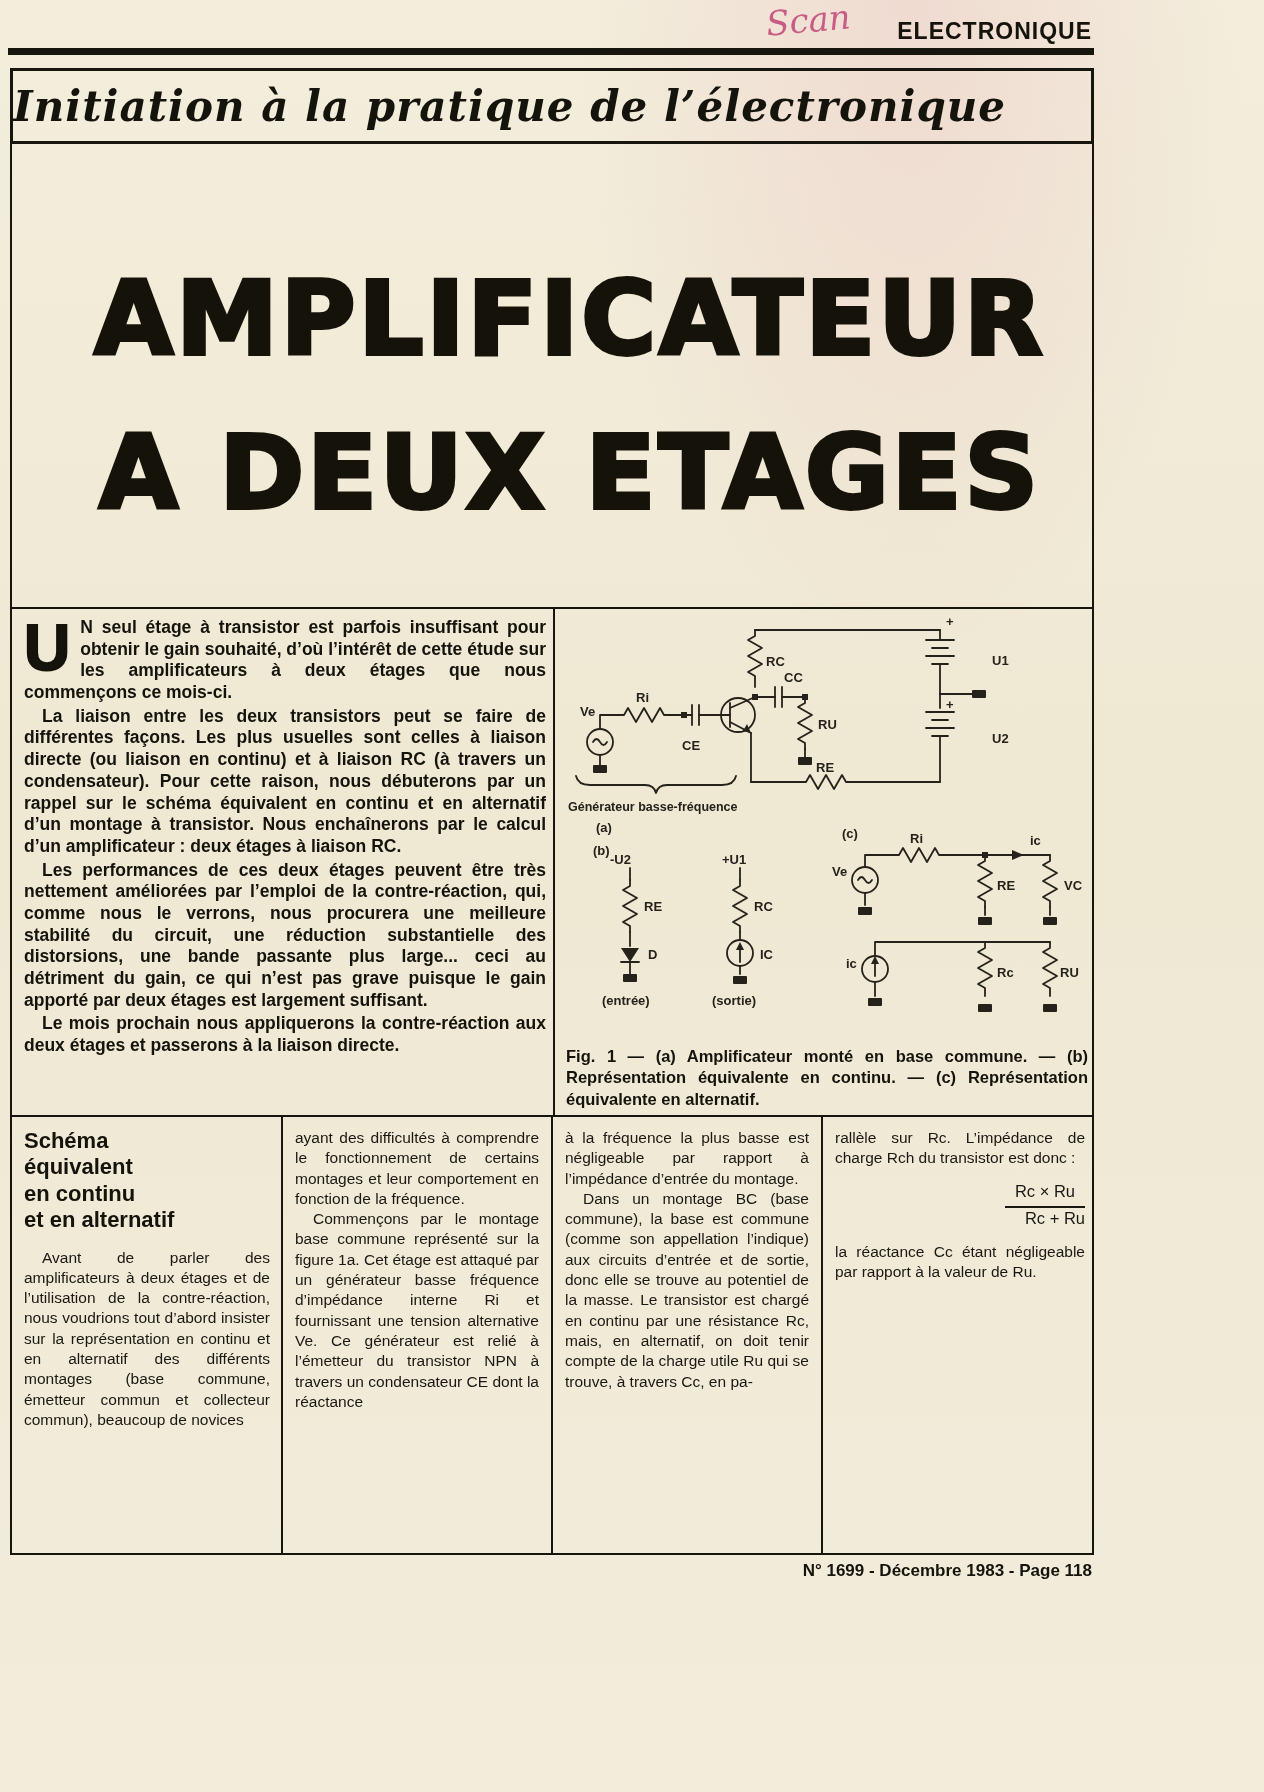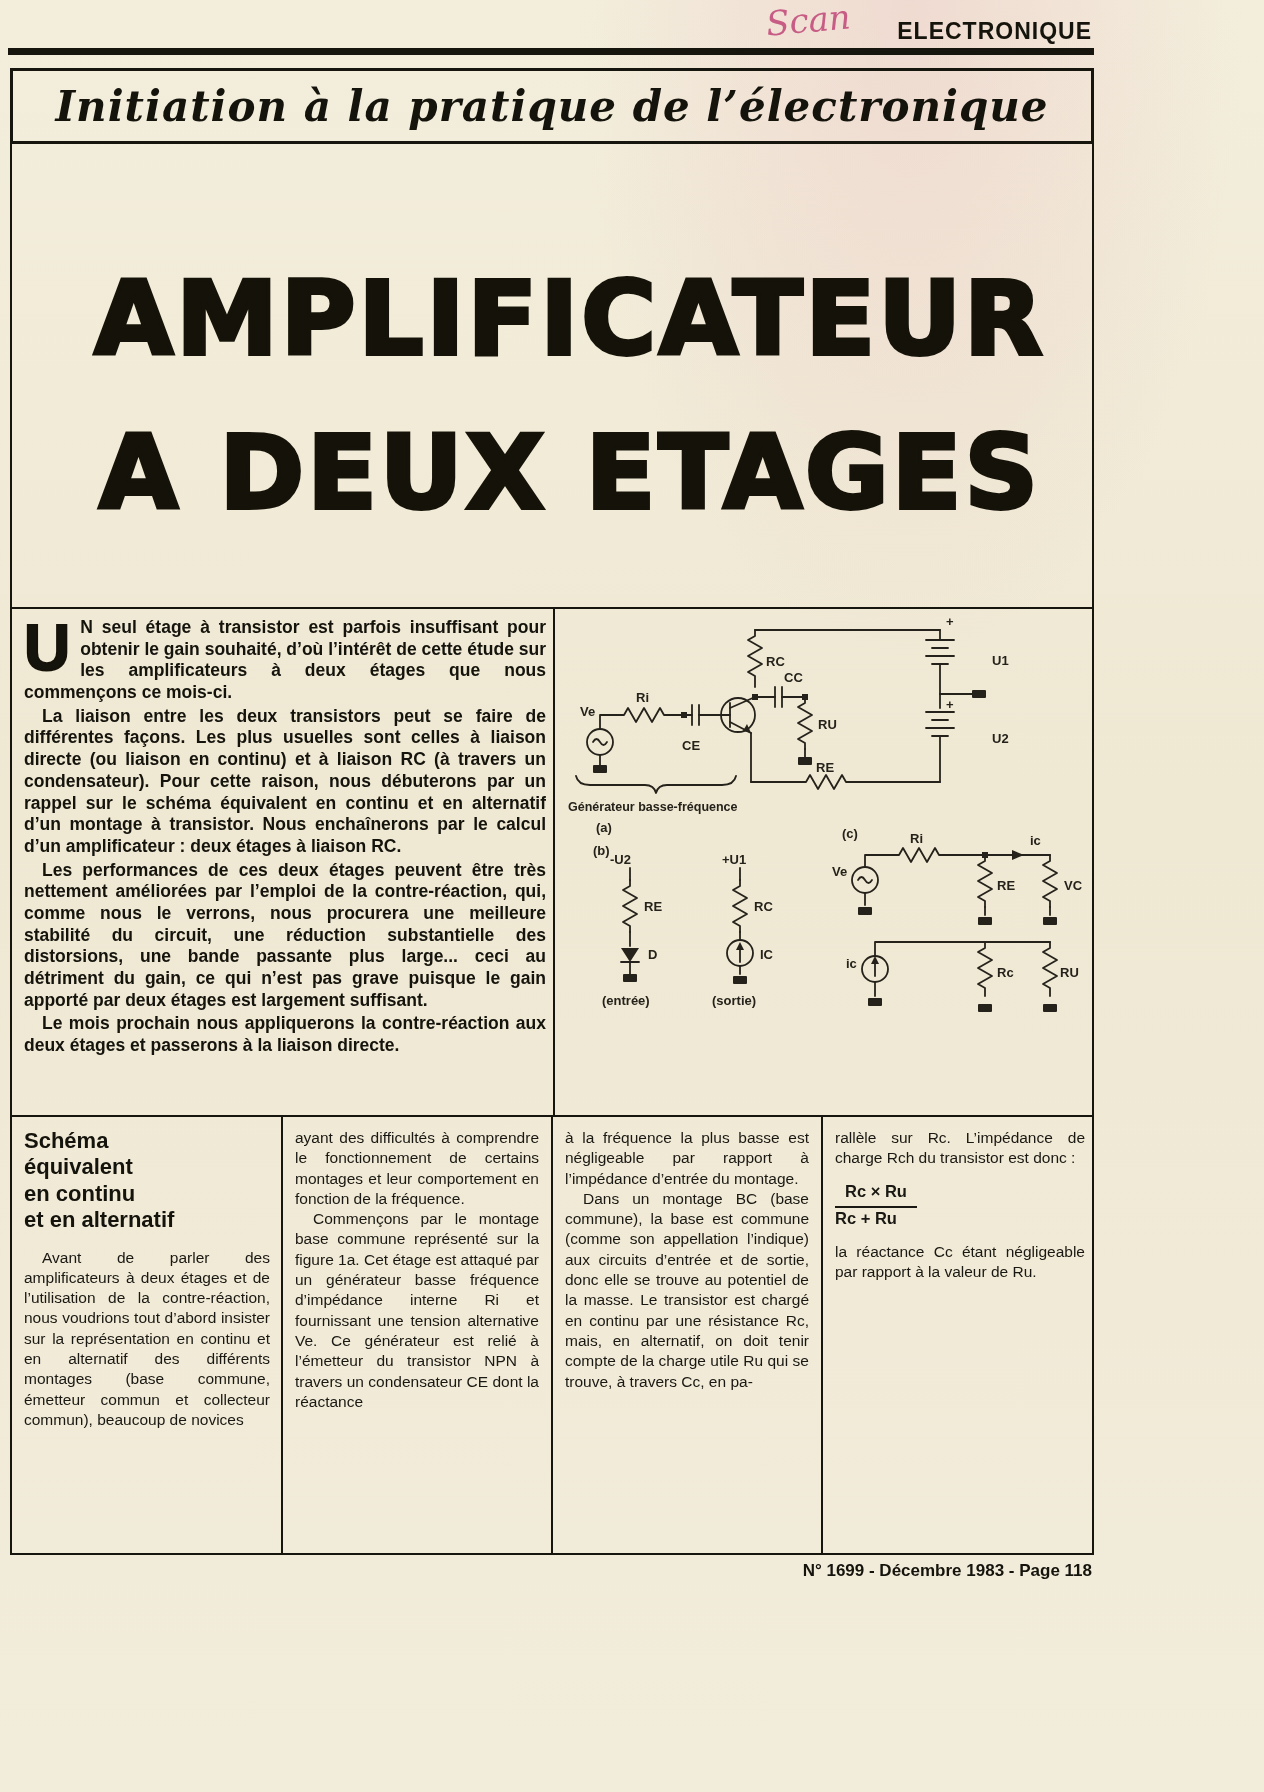--- a/index.html
+++ b/index.html
@@ -29,21 +29,21 @@
     position:absolute; left:766px; top:0px;
     font-family:"DejaVu Serif", serif; font-style:italic;
     font-size:34px; color:#c75c85; transform:rotate(-5deg);
   }
   .maghead {
     position:absolute; top:18px; left:10px; width:1082px; text-align:right;
     font-size:23px; font-weight:700; letter-spacing:1px; color:#14130c;
   }
   .series-box {
     position:absolute; left:10px; top:68px; width:1084px; height:76px;
-    border:3px solid #16150e; display:flex; align-items:center; justify-content:center;
+    border:3px solid #16150e; display:flex; align-items:center; justify-content:flex-start;
   }
   .series-title {
     font-family:"DejaVu Serif", serif; font-style:italic; font-weight:700;
     font-size:42px; letter-spacing:1px; color:#14130c;
   }
   .big-title {
     position:absolute; left:10px; top:268px; width:1084px; text-align:center;
     font-family:"DejaVu Sans", sans-serif; font-weight:700; color:#151309;
   }
   .big-title .line {
@@ -78,21 +78,21 @@
   .bcol p { margin:0; }
   .bcol p.ind { text-indent:18px; }
   .c1 { left:24px;  width:246px; }
   .c2 { left:295px; width:244px; }
   .c3 { left:565px; width:244px; }
   .c4 { left:835px; width:250px; }
   .bheading {
     font-size:22px; font-weight:700; line-height:1.2; white-space:pre-line;
     text-align:left; margin:0 0 14px 0; color:#14130c;
   }
-  .formula { text-align:left; margin:12px 0; font-size:16.5px; font-weight:700; }
+  .formula { text-align:right; margin:12px 0; font-size:16.5px; font-weight:400; }
   .frac { display:inline-block; vertical-align:middle; }
   .frac .num { padding:0 10px 4px; border-bottom:2px solid #191812; }
   .frac .den { }
 
   .footer {
     position:absolute; left:10px; top:1561px; width:1082px; text-align:right;
     font-weight:700; font-size:17px; color:#14130c;
   }
 </style>
 </head>
@@ -264,20 +264,21 @@
         <text x="470" y="233">ic</text>
         <text x="437" y="278">RE</text>
         <text x="504" y="278">VC</text>
         <text x="286" y="356">ic</text>
         <text x="437" y="365">Rc</text>
         <text x="500" y="365">RU</text>
       </g>
     </svg>
   </div>
 
+  <div class="caption">Fig. 1 — (a) Amplificateur monté en base commune. — (b) Représentation équivalente en continu. — (c) Représentation équivalente en alternatif.</div>
 
   <div class="rule rule-b"></div>
   <div class="rule vdiv1"></div>
   <div class="rule vdiv2"></div>
   <div class="rule vdiv3"></div>
 
   <div class="bcol c1">
     <h2 class="bheading">Schéma
 équivalent
 en continu

